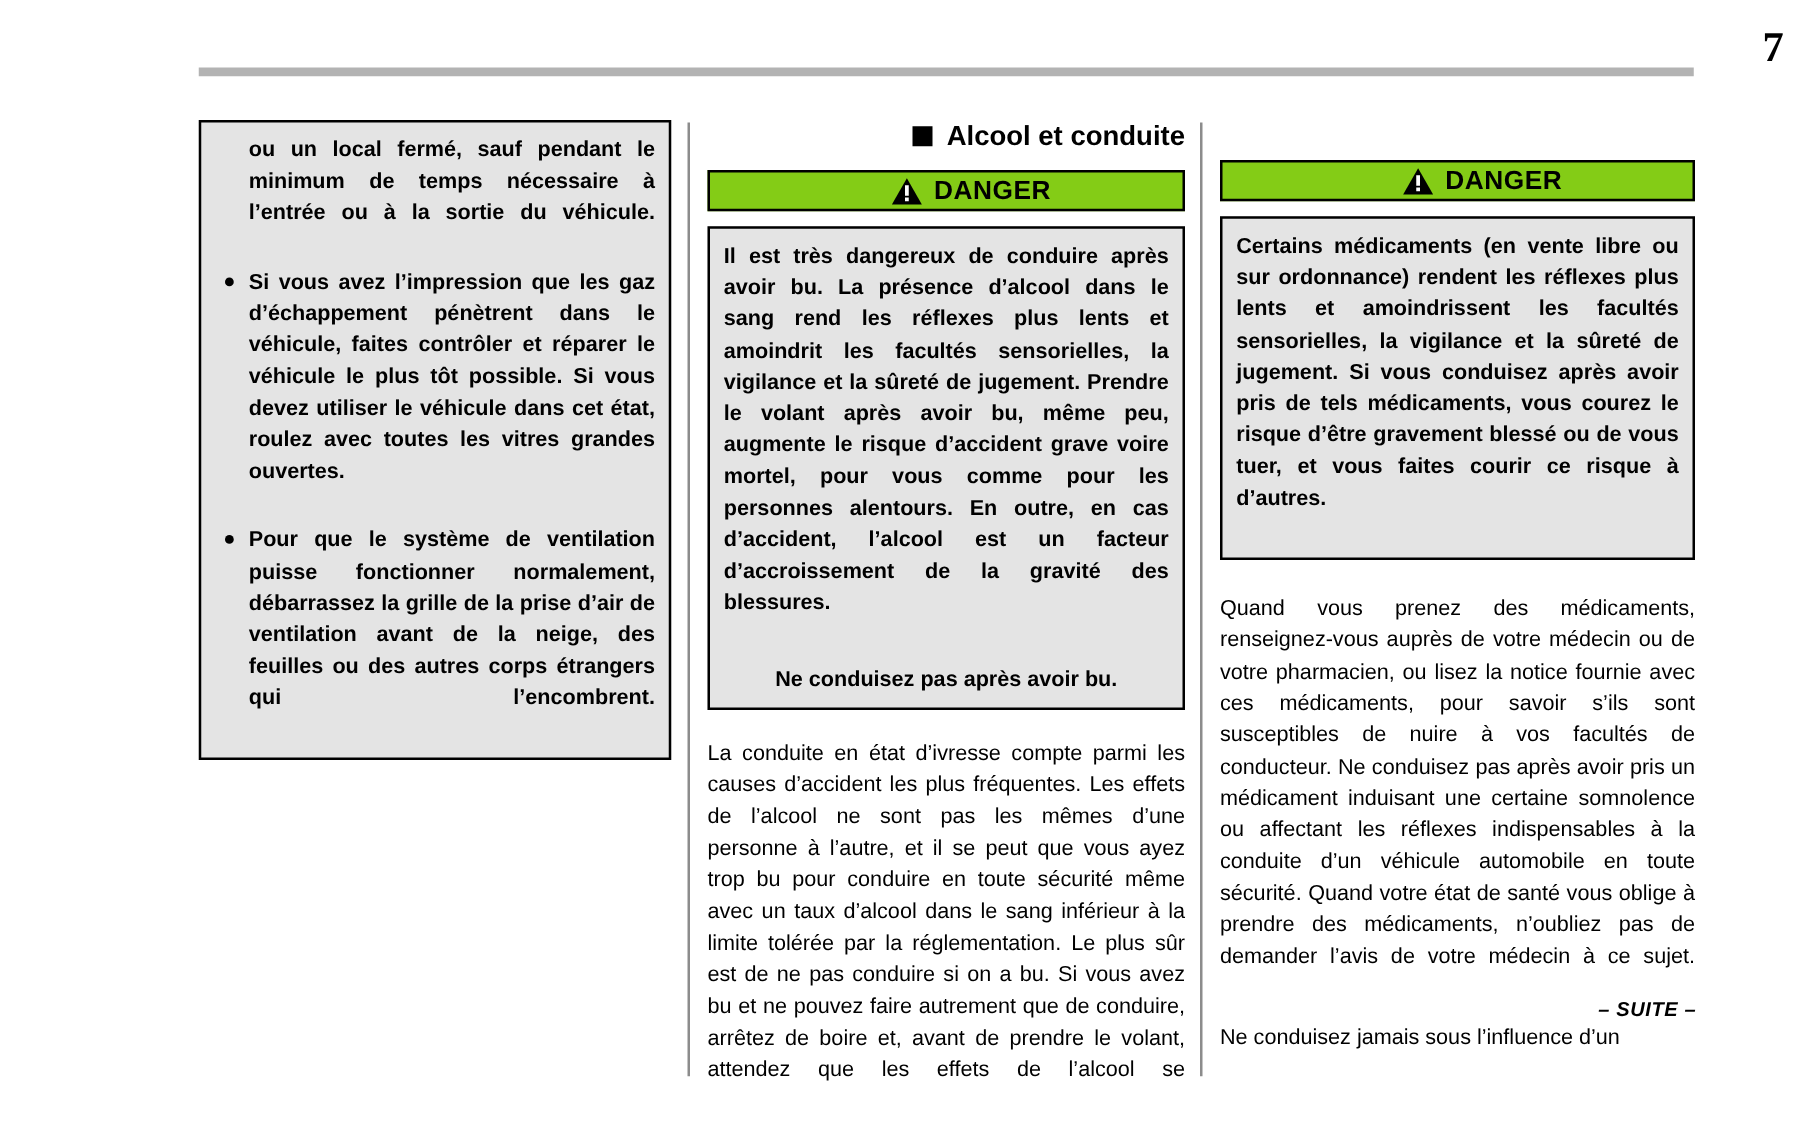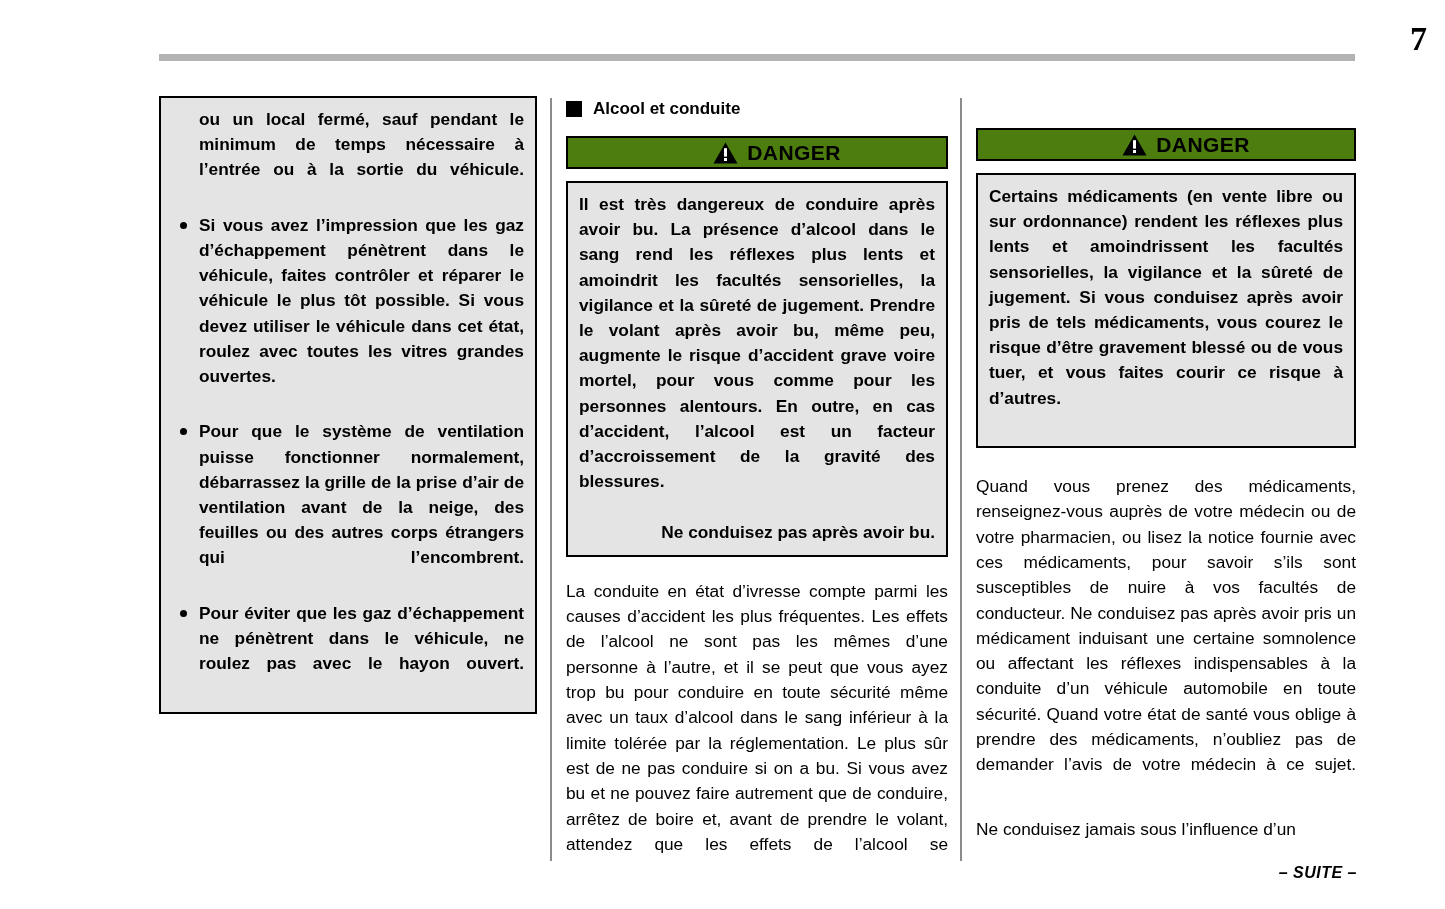--- a/index.html
+++ b/index.html
@@ -107,36 +107,37 @@
     content: "";
     display: inline-block;
     width: 100%;
   }
 
   
   .section-head {
     display: flex;
     align-items: center;
     font-weight: bold;
-    font-size: 17px;
+    font-size: 22px;
     line-height: 26px;
     margin: 0;
+    justify-content: flex-end;
   }
   .section-head .sq {
     width: 16px;
     height: 16px;
     background: #000000;
     margin-right: 11px;
     flex: 0 0 auto;
   }
 
   
   .danger-banner {
     border: 2px solid #000000;
-    background: #4d7c0f;
+    background: #84cc16;
     box-sizing: border-box;
     height: 33px;
     display: flex;
     align-items: center;
     justify-content: center;
     padding-left: 40px;
   }
   .danger-banner .tri {
     width: 25px;
     height: 22px;
@@ -154,21 +155,22 @@
   
   .danger-body p {
     margin: 0;
     font-weight: bold;
     font-size: 17.3px;
     line-height: 25.2px;
     text-align: justify;
     text-justify: inter-word;
   }
   .danger-body p.last-line {
-    text-align: right;
+    text-align: center;
+    margin-top: 11px;
   }
   .danger-body p .txt::after {
     content: "";
     display: inline-block;
     width: 100%;
   }
 
   
   .body-text p {
     margin: 0 0 14px 0;
@@ -188,21 +190,21 @@
   .sp-12 { height: 12px; }
   .sp-14 { height: 14px; }
   .sp-18 { height: 18px; }
   .sp-22 { height: 22px; }
   .sp-26 { height: 26px; }
 
   
   #footer-suite {
     position: absolute;
     right: 88px;
-    top: 864px;
+    top: 800px;
     font-weight: bold;
     font-style: italic;
     font-size: 16px;
     line-height: 18px;
     letter-spacing: 0.5px;
   }
 </style>
 </head>
 <body>
 
@@ -227,24 +229,20 @@
         <li class="bulleted">
           <span class="dot"></span>
           <span class="txt">Si vous avez l’impression que les gaz d’échappement pénètrent dans le véhicule, faites contrôler et réparer le véhicule le plus tôt possible. Si vous devez utiliser le véhicule dans cet état, roulez avec toutes les vitres grandes ouvertes.</span>
         </li>
 
         <li class="bulleted">
           <span class="dot"></span>
           <span class="txt">Pour que le système de ventilation puisse fonctionner normalement, débarrassez la grille de la prise d’air de ventilation avant de la neige, des feuilles ou des autres corps étrangers qui l’encombrent.</span>
         </li>
 
-        <li class="bulleted">
-          <span class="dot"></span>
-          <span class="txt">Pour éviter que les gaz d’échappement ne pénètrent dans le véhicule, ne roulez pas avec le hayon ouvert.</span>
-        </li>
 
       </ul>
     </div>
 
   </div>
 
   <div class="column" id="col-mid">
 
     <h2 class="section-head">
       <span class="sq"></span>

